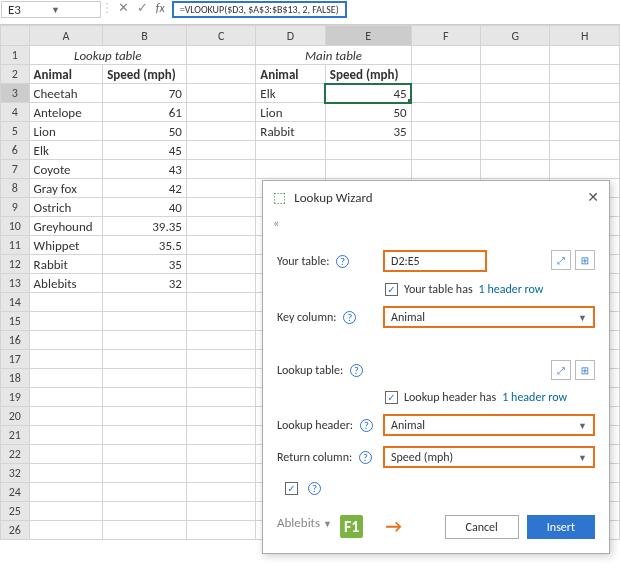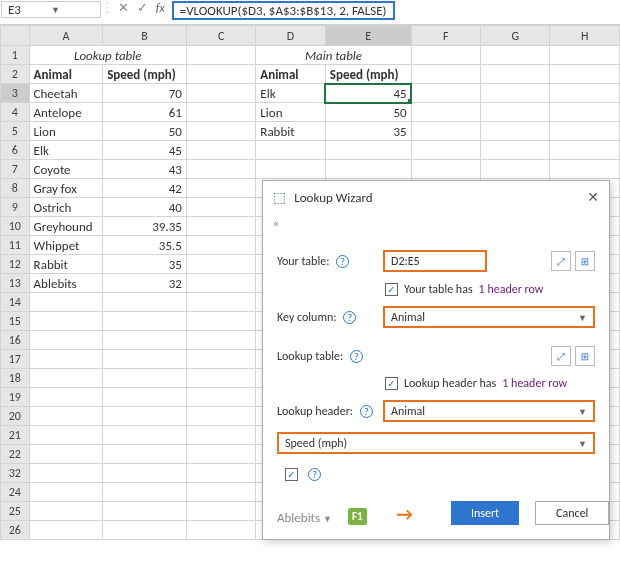--- a/index.html
+++ b/index.html
@@ -5,21 +5,21 @@
 *{box-sizing:border-box;margin:0;padding:0;font-family:Calibri,Arial,sans-serif}
 body{background:#fff;width:620px;height:571px;overflow:hidden;position:relative;font-size:13px;color:#333}
 .formula-bar{height:25px;display:flex;align-items:flex-start;border-bottom:1px solid #ccc;background:#fff}
 .name-box{width:100px;border:1px solid #ccc;display:flex;align-items:center;padding:0 6px;background:#fff;margin:1px}
 .name-box span{flex:1}
 .dd{font-size:9px;color:#666}
 .fb-sep{width:10px;display:flex;align-items:center;justify-content:center;color:#ccc}
 .fb-btns{display:flex;align-items:center;gap:8px;padding:0 6px;color:#888}
 .fx{font-style:italic;color:#666;font-size:12px}
 .formula-input{flex:1;display:flex;align-items:center;position:relative;padding:1px}
-.formula-box{border:2px solid #2E75D0;height:100%;display:flex;align-items:center;padding:0 6px;font-size:13px;background:#fff}
+.formula-box{border:2px solid #2E75D0;height:100%;display:flex;align-items:center;padding:0 6px;font-size:10px;background:#fff}
 .formula-arrow{position:absolute;top:23px;left:160px;color:#2E75D0;font-size:14px}
 .grid-wrap{position:relative}
 table.grid{border-collapse:collapse;width:100%;table-layout:fixed}
 .grid td,.grid th{border:1px solid #d4d4d4;height:19px;padding:0 4px;font-size:13px;overflow:hidden;white-space:nowrap;text-overflow:clip}
 .grid thead th{background:#e6e6e6;font-weight:normal;text-align:center;height:20px;font-size:12px;color:#444}
 .grid .rowhdr{background:#e6e6e6;text-align:center;width:28px;font-size:12px;color:#444}
 .grid .rowhdr.sel{background:#ccc}
 .grid thead th.sel{background:#ccc}
 .title-cell{font-style:italic;text-align:center}
 .hdr-cell{font-weight:bold}
@@ -29,35 +29,35 @@
 .dialog{position:absolute;left:262px;top:180px;width:348px;background:#fff;border:1px solid #aaa;box-shadow:2px 2px 8px rgba(0,0,0,0.2);font-size:12px}
 .dialog-title{display:flex;align-items:center;padding:8px 10px;gap:8px}
 .dialog-title .ticon{color:#2a7a3a;font-size:14px}
 .dialog-title .ttext{flex:1;color:#333;font-size:13px}
 .dialog-title .close{color:#555;font-size:14px;cursor:pointer}
 .dialog-collapse{padding:2px 10px;color:#888;font-size:12px}
 .dialog-body{padding:8px 14px 4px}
 .row{display:flex;align-items:center;margin:10px 0}
 .lbl{width:106px;color:#333}
 .help{color:#2E75D0;font-size:11px;border:1px solid #2E75D0;border-radius:50%;width:13px;height:13px;display:inline-flex;align-items:center;justify-content:center;margin-left:4px}
-.field{flex:1;display:flex;align-items:center;gap:4px}
+.field{flex:1;display:flex;align-items:flex-start;gap:4px}
 .inp{border:2px solid #e8701a;height:22px;padding:0 6px;background:#fff;display:flex;align-items:center}
 .inp.short{width:104px}
 .range-btns{display:flex;gap:4px;margin-left:auto}
 .range-btn{width:20px;height:20px;border:1px solid #bbb;display:flex;align-items:center;justify-content:center;font-size:10px;color:#2E75D0;background:#fff}
 .sel-box{border:2px solid #e8701a;height:22px;display:flex;align-items:center;padding:0 6px;flex:1;background:#fff}
 .sel-box .chev{margin-left:auto;color:#666;font-size:9px}
 .chk-row{display:flex;align-items:center;margin:4px 0 8px 108px;gap:6px;font-size:12px}
 .chk{width:13px;height:13px;border:1px solid #666;display:flex;align-items:center;justify-content:center;font-size:10px;color:#2E75D0;background:#fff}
-.link{color:#701a75}
+.link{color:#0369a1}
 .chk-alone{display:flex;align-items:center;gap:6px;margin:14px 0 6px 8px}
-.dialog-footer{display:flex;align-items:flex-end;padding:10px 14px 14px;gap:16px}
+.dialog-footer{display:flex;align-items:flex-start;padding:10px 14px 14px;gap:8px}
 .brand{color:#888;font-size:13px}
 .brand .chev{font-size:9px;color:#888;margin-left:3px}
-.f1{background:#7CB342;color:#fff;font-size:11px;font-weight:bold;padding:2px 4px;border-radius:2px}
+.f1{background:#7CB342;color:#fff;font-size:16px;font-weight:bold;padding:2px 4px;border-radius:2px}
 .arrow{color:#e8701a;font-size:18px;font-weight:bold;margin:0 6px 0 14px}
 .btn{height:24px;padding:0 20px;display:flex;align-items:center;justify-content:center;font-size:12px;cursor:pointer}
 .btn.primary{background:#2E75D0;color:#fff}
 .btn.secondary{background:#fff;border:1px solid #aaa;color:#333}
 .spacer{flex:1}
 </style>
 </head>
 <body>
 
 <div class="formula-bar">
@@ -421,21 +421,21 @@
     </div>
     <div class="row">
       <div class="lbl"><span>Key column:</span> <span class="help">?</span></div>
       <div class="field">
         <div class="sel-box">
             <span>Animal</span>
             <span class="chev">▼</span>
           </div>
       </div>
     </div>
-    <div class="row" style="margin-top:18px">
+    <div class="row" style="margin-top:32px">
       <div class="lbl"><span>Lookup table:</span> <span class="help">?</span></div>
       <div class="field">
         <div class="range-btns">
           <div class="range-btn">⤢</div>
           <div class="range-btn">⊞</div>
         </div>
       </div>
     </div>
     <div class="chk-row">
       <div class="chk">✓</div>
@@ -445,33 +445,34 @@
     <div class="row">
       <div class="lbl"><span>Lookup header:</span> <span class="help">?</span></div>
       <div class="field">
           <div class="sel-box">
             <span>Animal</span>
             <span class="chev">▼</span>
           </div>
         </div>
     </div>
     <div class="row">
+      <div class="lbl"><span>Return column:</span> <span class="help">?</span></div>
       <div class="field">
           <div class="sel-box">
             <span>Speed (mph)</span>
             <span class="chev">▼</span>
           </div>
         </div>
     </div>
     <div class="chk-alone">
       <div class="chk">✓</div>
       <span class="help">?</span>
     </div>
   </div>
   <div class="dialog-footer">
     <span class="brand"><span>Ablebits</span><span class="chev">▼</span></span>
     <span class="f1">F1</span>
     <span class="arrow">→</span>
     <div class="spacer"></div>
+    <div class="btn secondary">Cancel</div>
     <div class="btn primary">Insert</div>
-    <div class="btn secondary">Cancel</div>
   </div>
 </div>
 
 </body></html>

